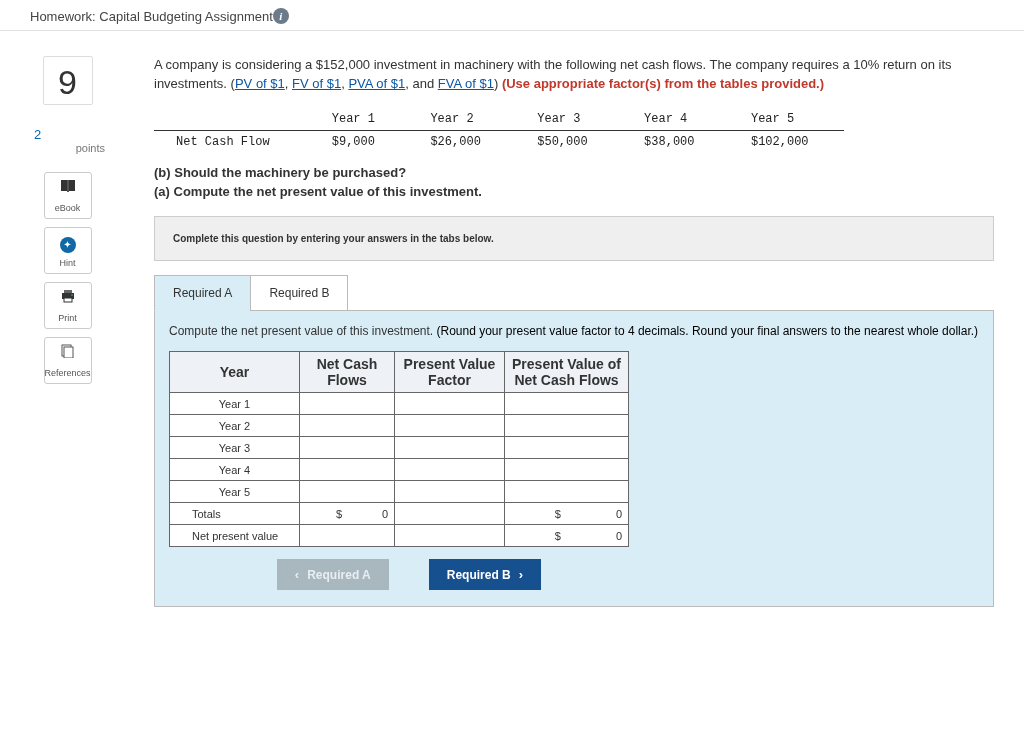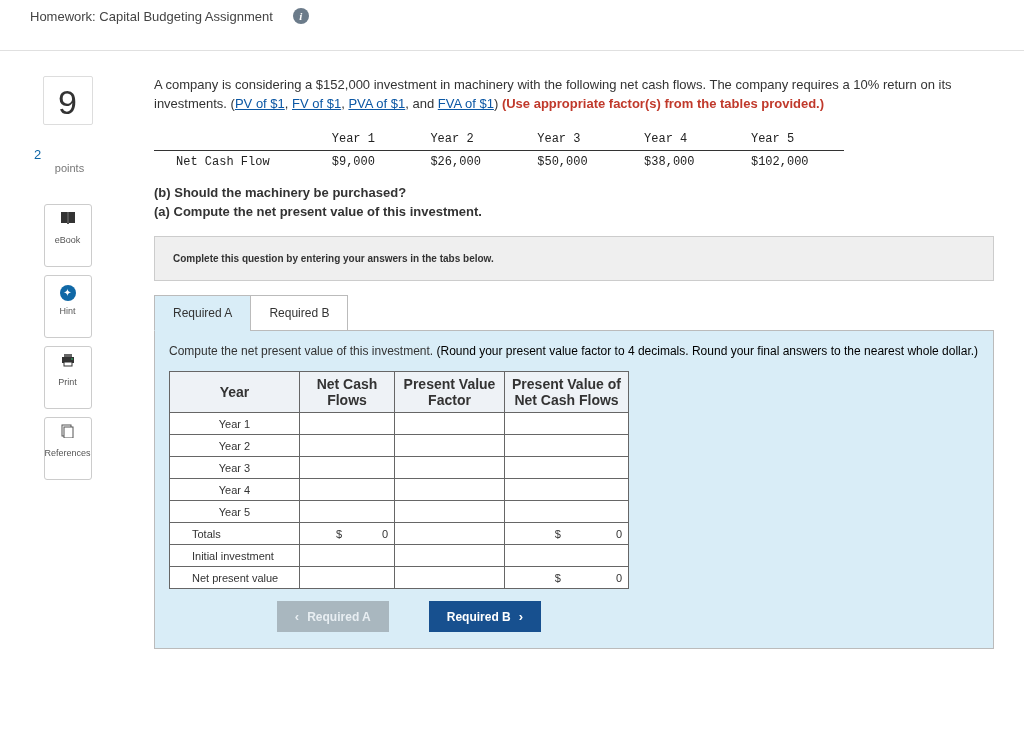--- a/index.html
+++ b/index.html
@@ -4,27 +4,27 @@
 <style>
   * { box-sizing: border-box; margin: 0; padding: 0; }
   body {
     font-family: Arial, Helvetica, sans-serif;
     font-size: 13px;
     color: #333;
     background: #fff;
     width: 1024px;
   }
   .top-bar {
-    padding: 8px 30px 26px;
+    padding: 8px 30px 6px;
     border-bottom: 1px solid #e0e0e0;
     font-size: 13px;
     color: #444;
     display: flex;
     align-items: center;
-    gap: 20px;
+    gap: 0;
   }
   .info-icon {
     display: inline-flex;
     width: 16px; height: 16px;
     border-radius: 50%;
     background: #6b7b8a;
     color: #fff;
     align-items: center;
     justify-content: center;
     font-family: Georgia, serif;
@@ -57,30 +57,30 @@
   .points-num {
     font-size: 13px;
     color: #0c64a5;
     text-align: left;
     width: 100%;
     padding-left: 4px;
   }
   .points-label {
     font-size: 11px;
     color: #777;
-    text-align: center;
+    text-align: right;
     width: 100%;
     padding-left: 4px;
-    margin-bottom: 30px;
+    margin-bottom: 18px;
   }
   .tool-btn {
     width: 48px;
     border: 1px solid #ccc;
     border-radius: 3px;
-    padding: 6px 0 20px;
+    padding: 6px 0 4px;
     margin-bottom: 8px;
     text-align: center;
     cursor: pointer;
     background: #fff;
   }
   .tool-btn .ico {
     display: block;
     height: 18px;
     margin-bottom: 2px;
     font-size: 14px;
@@ -359,26 +359,20 @@
             <td class="inputcell"></td>
             <td class="inputcell"></td>
           </tr>
           <tr>
             <td class="lbl-left">Totals</td>
             <td class="num" style="white-space:pre;">$             0</td>
             <td></td>
             <td class="num" style="white-space:pre;">$                  0</td>
           </tr>
           <tr>
-            <td class="lbl-left">Initial investment</td>
-            <td></td>
-              <td></td>
-            <td class="inputcell"></td>
-          </tr>
-          <tr>
             <td class="lbl-left">Net present value</td>
             <td></td>
               <td></td>
             <td class="num" style="white-space:pre;">$                  0</td>
           </tr>
         </tbody>
       </table>
 
       <div class="nav-row">
         <div class="nav-btn disabled">

